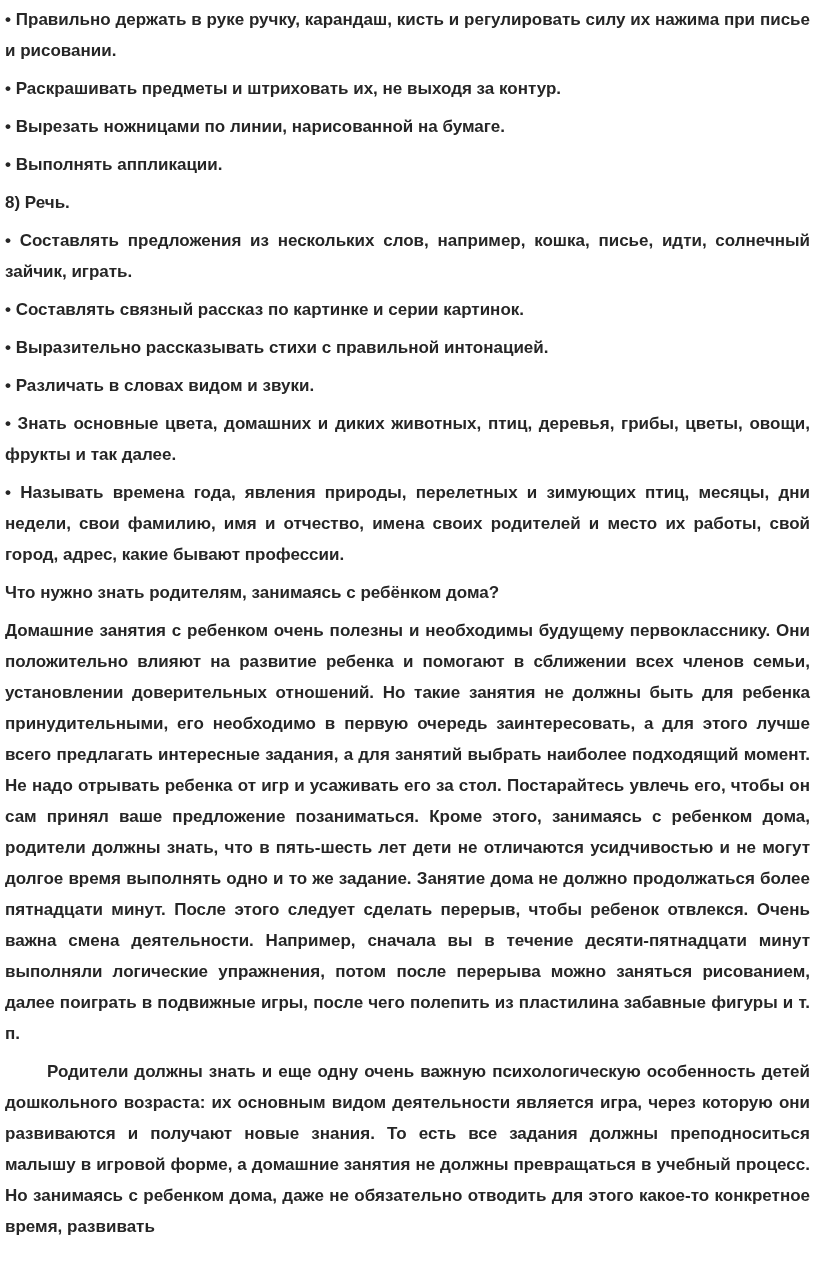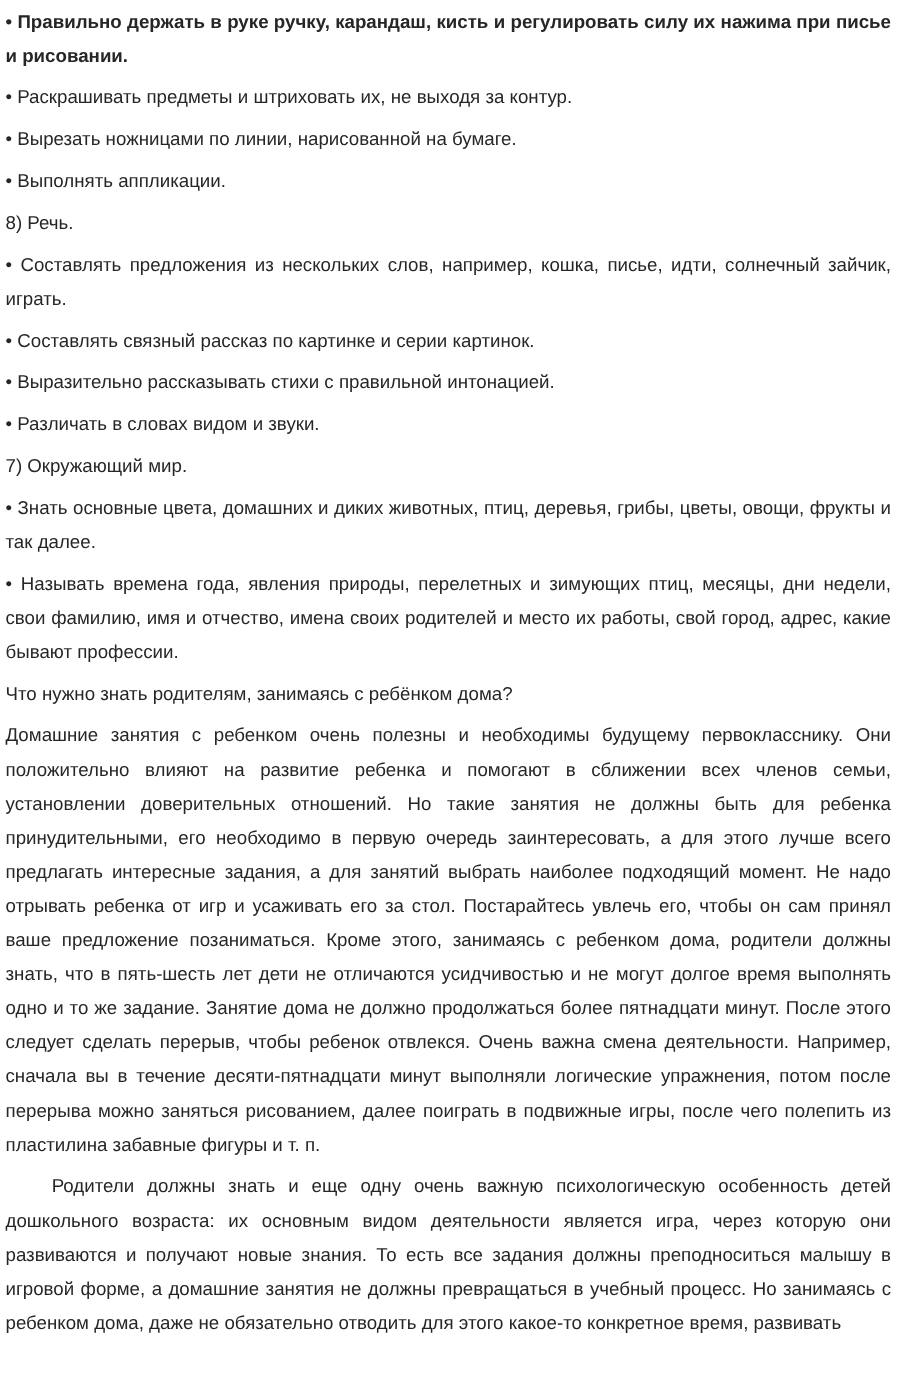--- a/index.html
+++ b/index.html
@@ -15,20 +15,21 @@
     color: #262626;
   }
   .page {
     padding: 4px 6px 0 5px;
   }
   .para {
     margin: 0 0 7px 0;
     font-size: 17px;
     line-height: 31px;
     text-align: justify;
+    font-weight: bold;
   }
   .bold {
     font-weight: 700;
   }
   .indent {
     text-indent: 42px;
   }
 </style>
 </head>
 <body>
@@ -36,19 +37,18 @@
 <div class="page">
   <p class="para bold">• Правильно держать в руке ручку, карандаш, кисть и регулировать силу их нажима при писье и рисовании.</p>
   <p class="para">• Раскрашивать предметы и штриховать их, не выходя за контур.</p>
   <p class="para">• Вырезать ножницами по линии, нарисованной на бумаге.</p>
   <p class="para">• Выполнять аппликации.</p>
   <p class="para">8) Речь.</p>
   <p class="para">• Составлять предложения из нескольких слов, например, кошка, писье, идти, солнечный зайчик, играть.</p>
   <p class="para">• Составлять связный рассказ по картинке и серии картинок.</p>
   <p class="para">• Выразительно рассказывать стихи с правильной интонацией.</p>
   <p class="para">• Различать в словах видом и звуки.</p>
-  <p class="para">7) Окружающий мир.</p>
   <p class="para">• Знать основные цвета, домашних и диких животных, птиц, деревья, грибы, цветы, овощи, фрукты и так далее.</p>
   <p class="para">• Называть времена года, явления природы, перелетных и зимующих птиц, месяцы, дни недели, свои фамилию, имя и отчество, имена своих родителей и место их работы, свой город, адрес, какие бывают профессии.</p>
   <p class="para">Что нужно знать родителям, занимаясь с ребёнком дома?</p>
   <p class="para">Домашние занятия с ребенком очень полезны и необходимы будущему первокласснику. Они положительно влияют на развитие ребенка и помогают в сближении всех членов семьи, установлении доверительных отношений. Но такие занятия не должны быть для ребенка принудительными, его необходимо в первую очередь заинтересовать, а для этого лучше всего предлагать интересные задания, а для занятий выбрать наиболее подходящий момент. Не надо отрывать ребенка от игр и усаживать его за стол. Постарайтесь увлечь его, чтобы он сам принял ваше предложение позаниматься. Кроме этого, занимаясь с ребенком дома, родители должны знать, что в пять-шесть лет дети не отличаются усидчивостью и не могут долгое время выполнять одно и то же задание. Занятие дома не должно продолжаться более пятнадцати минут. После этого следует сделать перерыв, чтобы ребенок отвлекся. Очень важна смена деятельности. Например, сначала вы в течение десяти-пятнадцати минут выполняли логические упражнения, потом после перерыва можно заняться рисованием, далее поиграть в подвижные игры, после чего полепить из пластилина забавные фигуры и т. п.</p>
   <p class="para indent">Родители должны знать и еще одну очень важную психологическую особенность детей дошкольного возраста: их основным видом деятельности является игра, через которую они развиваются и получают новые знания. То есть все задания должны преподноситься малышу в игровой форме, а домашние занятия не должны превращаться в учебный процесс. Но занимаясь с ребенком дома, даже не обязательно отводить для этого какое-то конкретное время, развивать</p>
 </div>
 
 </body></html>

